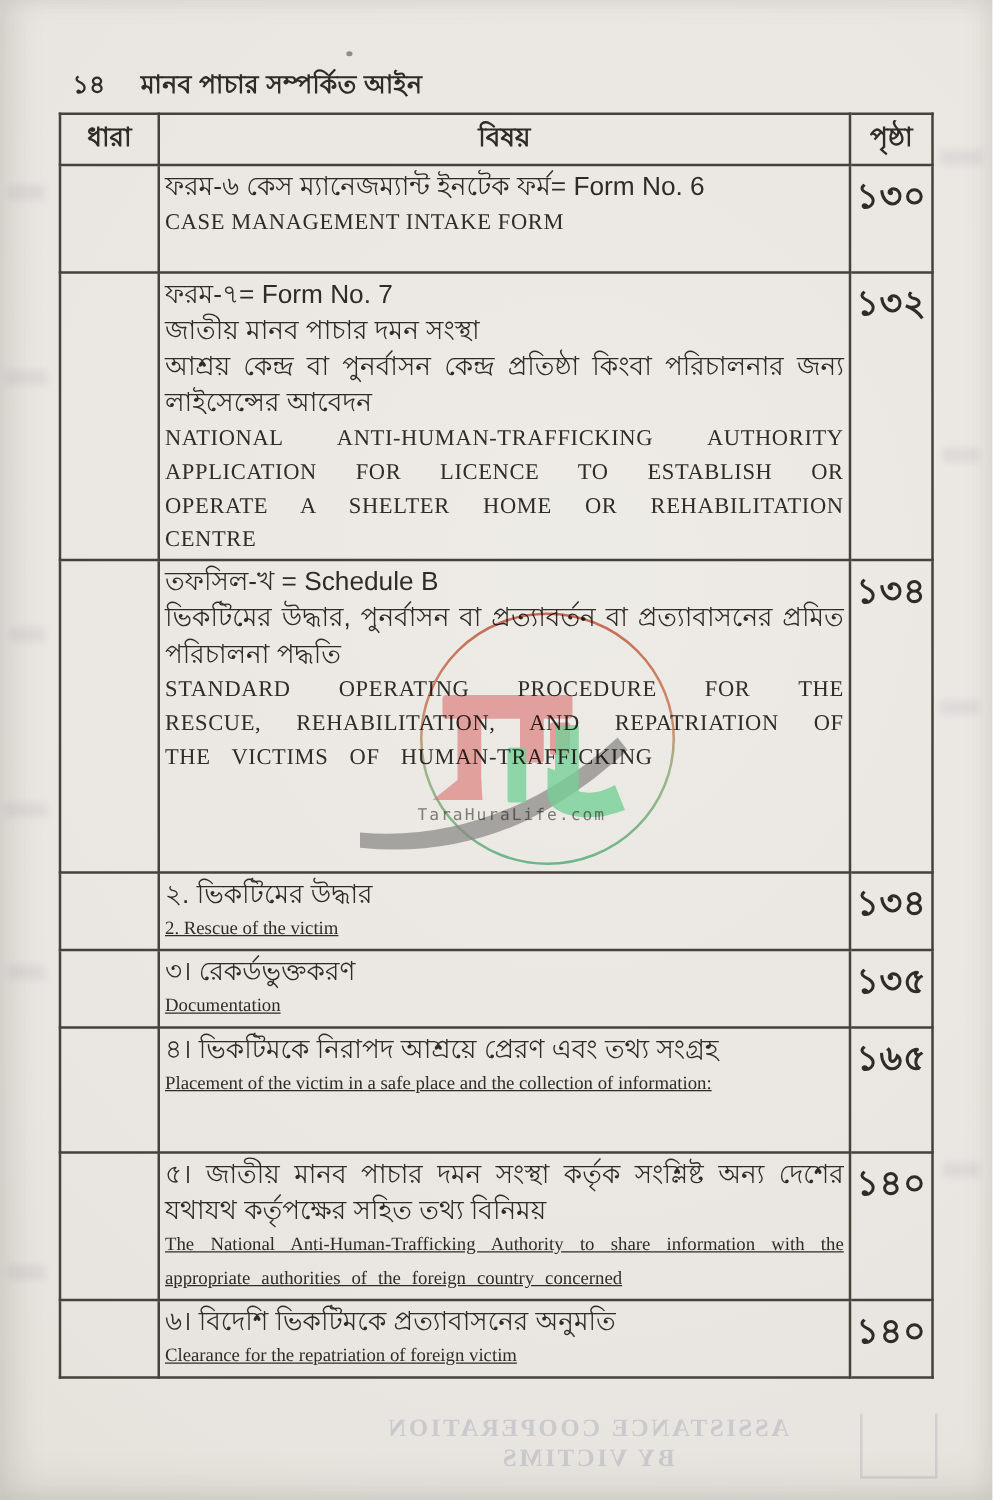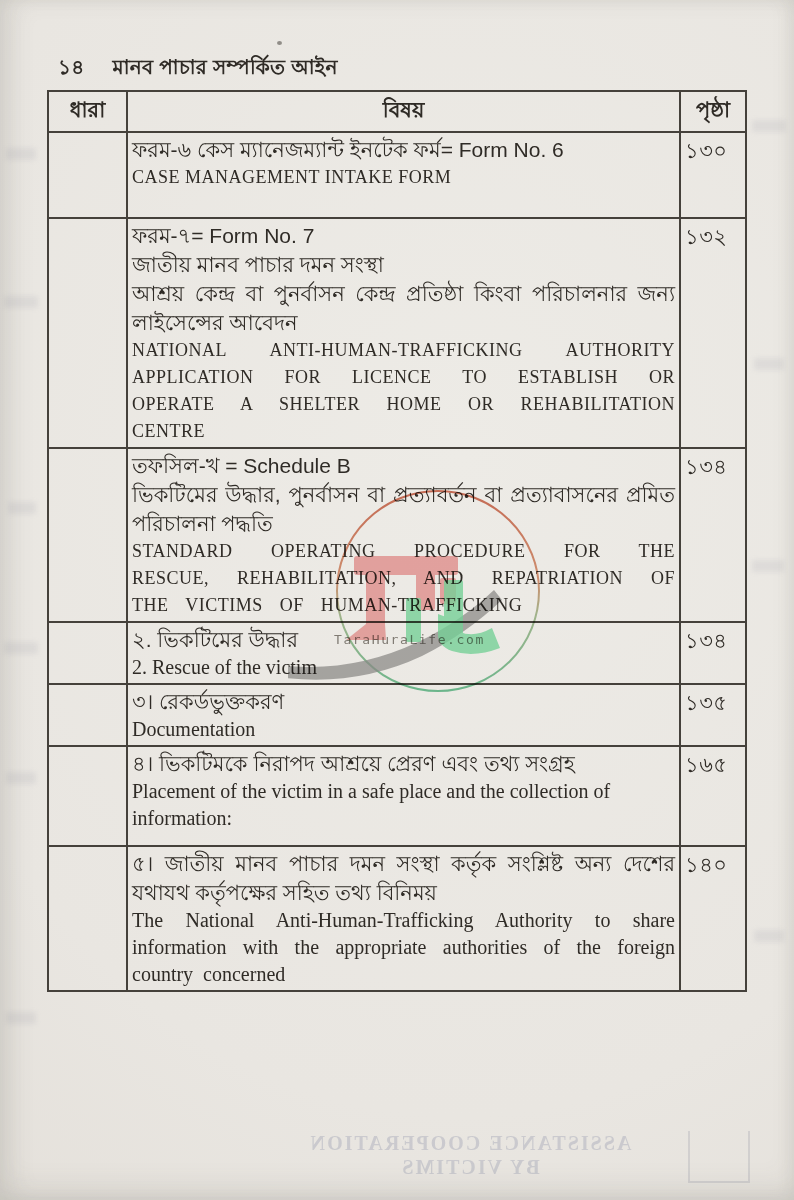--- a/index.html
+++ b/index.html
@@ -18,42 +18,42 @@
   .page-header .folio{margin-right:28px;margin-top:20px;}
   
   table.toc{position:absolute;left:47px;top:90px;width:698px;table-layout:fixed;
             border-collapse:collapse;background:transparent;}
   table.toc col.c1{width:79px;} table.toc col.c2{width:553px;} table.toc col.c3{width:66px;}
   table.toc td,table.toc th{border:2px solid #45413b;vertical-align:top;padding:2px 4px;}
   thead tr{height:33px;}
   th{font-weight:bold;font-size:21px;text-align:center;padding:1px 2px;}
   tbody tr:nth-child(1){height:86px;}
   tbody tr:nth-child(2){height:228px;}
-  tbody tr:nth-child(3){height:174px;margin-top:16px;}
+  tbody tr:nth-child(3){height:250px;margin-top:16px;}
   tbody tr:nth-child(4){height:62px;}
   tbody tr:nth-child(5){height:56px;}
   tbody tr:nth-child(6){height:100px;}
   tbody tr:nth-child(7){height:112px;}
   tbody tr:nth-child(8){height:50px;}
   tbody tr:nth-child(9){height:86px;}
   td.subject{padding:3px 6px 2px 10px;}
-  td.pageno{text-align:left;font-size:21px;padding-top:5px;letter-spacing:.5px;}
+  td.pageno{text-align:right;font-size:28px;padding-top:5px;letter-spacing:.5px;font-weight:bold;}
   .ln{display:block;}
   .bn{font-size:21px;line-height:29px;font-family:"Liberation Sans","DejaVu Sans",sans-serif;}
   .bn-just{text-align:justify;}
-  .en{font-family:"Liberation Serif","DejaVu Serif",serif;font-size:20px;line-height:27px;}
+  .en{font-family:"Liberation Serif","DejaVu Serif",serif;font-size:15px;line-height:27px;text-decoration:underline;}
   .en-just{text-align:justify;word-spacing:5px;}
   .caps{font-family:"Liberation Serif","DejaVu Serif",serif;font-size:18px;line-height:27px;
         letter-spacing:.5px;}
   .caps-just{text-align:justify;word-spacing:12px;}
   .w480{max-width:480px;}
   
   .wm{position:absolute;left:288px;top:482px;width:280px;height:220px;pointer-events:none;
       mix-blend-mode:multiply;}
-  .wm-text{position:absolute;left:334px;top:632px;font-size:13px;letter-spacing:1.6px;
+  .wm-text{position:absolute;left:334px;top:645px;font-size:13px;letter-spacing:1.6px;
            color:#8a8680;font-family:"DejaVu Sans Mono","Liberation Mono",monospace;
            pointer-events:none;mix-blend-mode:multiply;}
   
   .ghost{position:absolute;transform:scaleX(-1);color:rgba(95,105,140,.22);
          font-family:"Liberation Serif","DejaVu Serif",serif;font-weight:bold;
          letter-spacing:2px;font-size:20px;filter:blur(.4px);pointer-events:none;white-space:nowrap;}
   .ghost-1{left:300px;top:1132px;width:340px;text-align:center;}
   .ghost-2{left:300px;top:1156px;width:340px;text-align:center;}
   .ghost-box{position:absolute;left:688px;top:1131px;width:58px;height:50px;
              border:2px solid rgba(80,85,110,.14);border-top:none;pointer-events:none;}
@@ -138,20 +138,28 @@
         <td class="pageno">১৬৫</td>
       </tr>
       <tr>
         <td></td>
         <td class="subject">
           <span class="ln bn bn-just" lang="bn">৫। জাতীয় মানব পাচার দমন সংস্থা কর্তৃক সংশ্লিষ্ট অন্য দেশের যথাযথ কর্তৃপক্ষের সহিত তথ্য বিনিময়</span>
           <span class="ln en en-just">The National Anti-Human-Trafficking Authority to share information with the appropriate authorities of the foreign country concerned</span>
         </td>
         <td class="pageno">১৪০</td>
       </tr>
+      <tr>
+        <td></td>
+        <td class="subject">
+          <span class="ln bn" lang="bn">৬। বিদেশি ভিকটিমকে প্রত্যাবাসনের অনুমতি</span>
+          <span class="ln en">Clearance for the repatriation of foreign victim</span>
+        </td>
+        <td class="pageno">১৪০</td>
+      </tr>
     </tbody>
   </table>
 
   <svg class="wm" viewBox="0 0 280 220" aria-hidden="true">
     <defs>
       <linearGradient id="ring" x1="0" y1="0" x2="0" y2="1">
         <stop offset="0%" stop-color="#cc5c41"></stop>
         <stop offset="45%" stop-color="#d98a64"></stop>
         <stop offset="62%" stop-color="#9fba8a"></stop>
         <stop offset="100%" stop-color="#5dbd8b"></stop>

